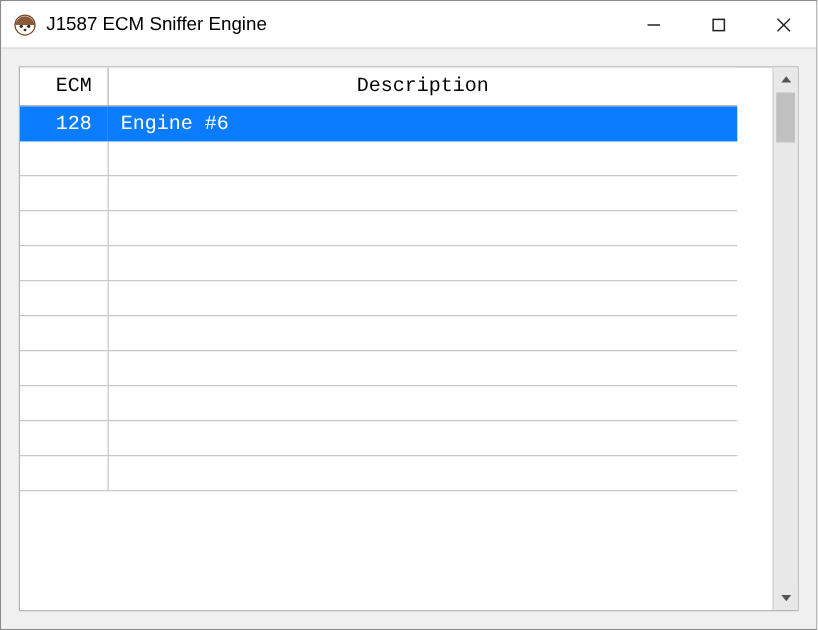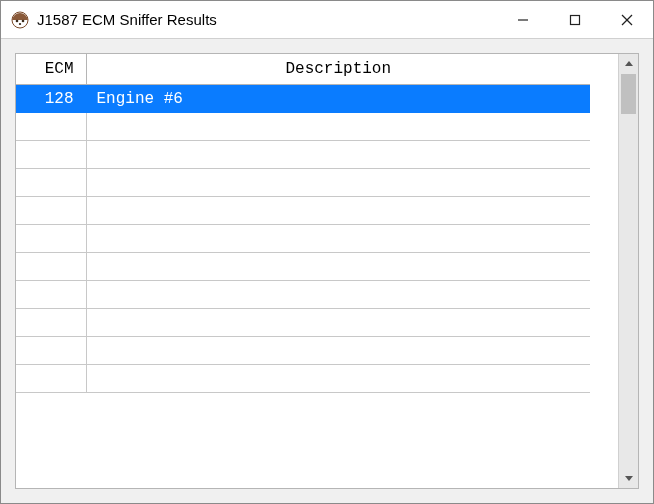--- a/index.html
+++ b/index.html
@@ -148,21 +148,21 @@
   <div class="titlebar">
     <span class="titlebar-icon">
       <svg width="18" height="18" viewBox="0 0 18 18">
         <circle cx="9" cy="9" r="8" fill="#fff" stroke="#7a4a2a" stroke-width="1"></circle>
         <path d="M1 9 Q3 2 9 2 Q15 2 17 9" fill="#8a5a3a"></path>
         <circle cx="6" cy="10" r="1.3" fill="#3a2a1a"></circle>
         <circle cx="12" cy="10" r="1.3" fill="#3a2a1a"></circle>
         <ellipse cx="9" cy="13" rx="1.2" ry="1" fill="#3a2a1a"></ellipse>
       </svg>
     </span>
-    <span class="titlebar-title">J1587 ECM Sniffer Results</span>
+    <span class="titlebar-title">J1587 ECM Sniffer Engine</span>
     <div class="win-controls">
       <div class="win-btn">
         <svg width="12" height="12" viewBox="0 0 12 12">
             <line x1="1" y1="6" x2="11" y2="6" stroke="#222" stroke-width="1.2"></line>
           </svg>
       </div>
       <div class="win-btn">
         <svg width="12" height="12" viewBox="0 0 12 12">
             <rect x="1.5" y="1.5" width="9" height="9" fill="none" stroke="#222" stroke-width="1.2"></rect>
           </svg>

